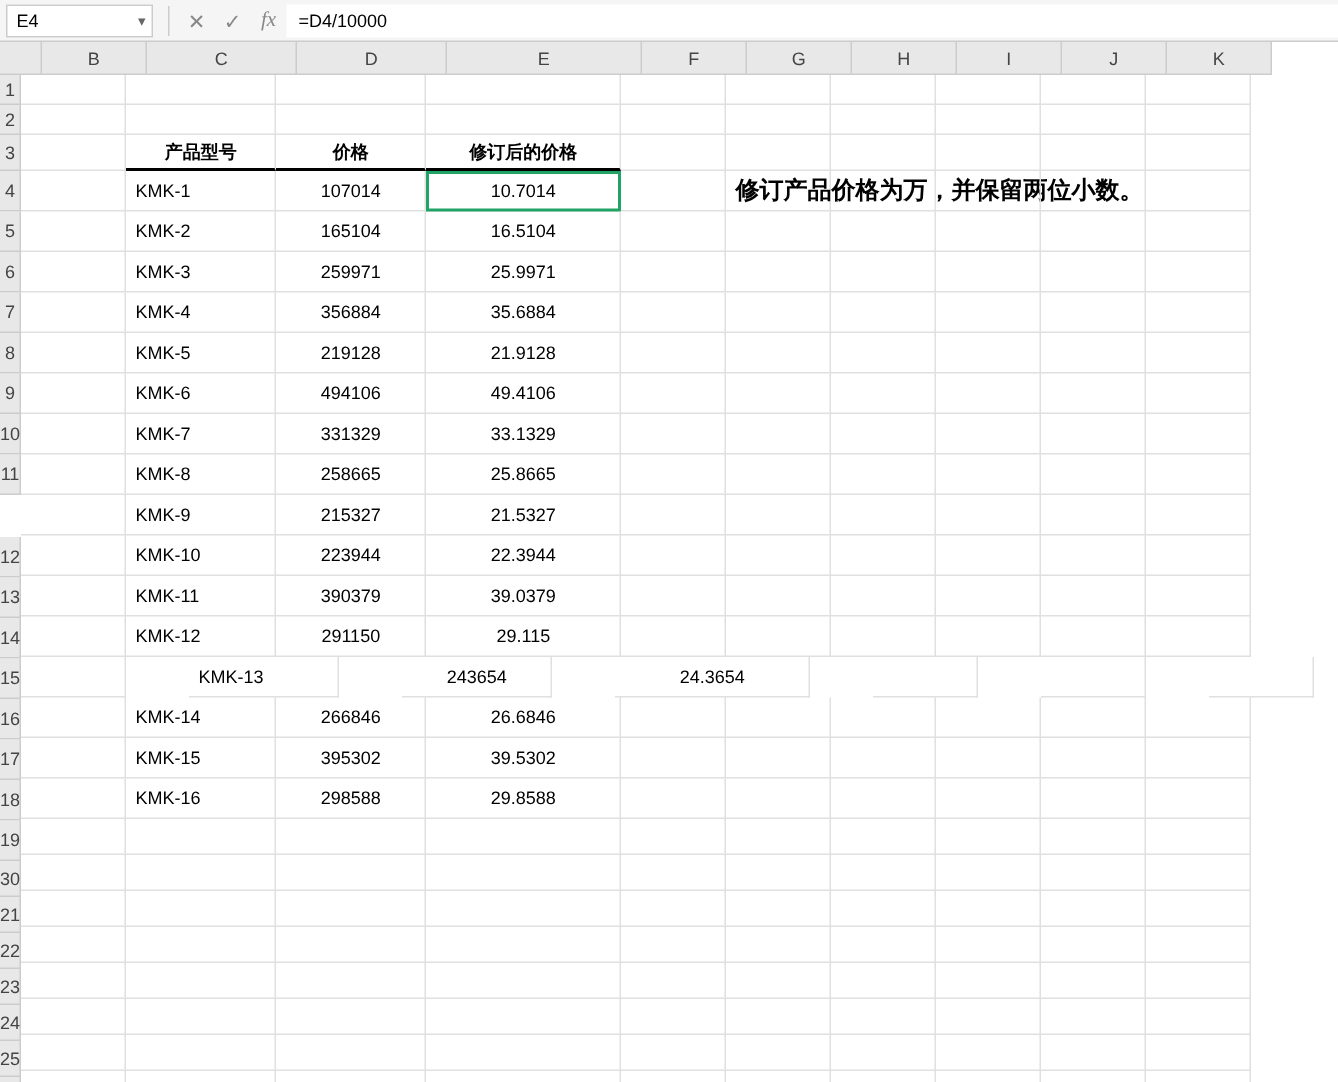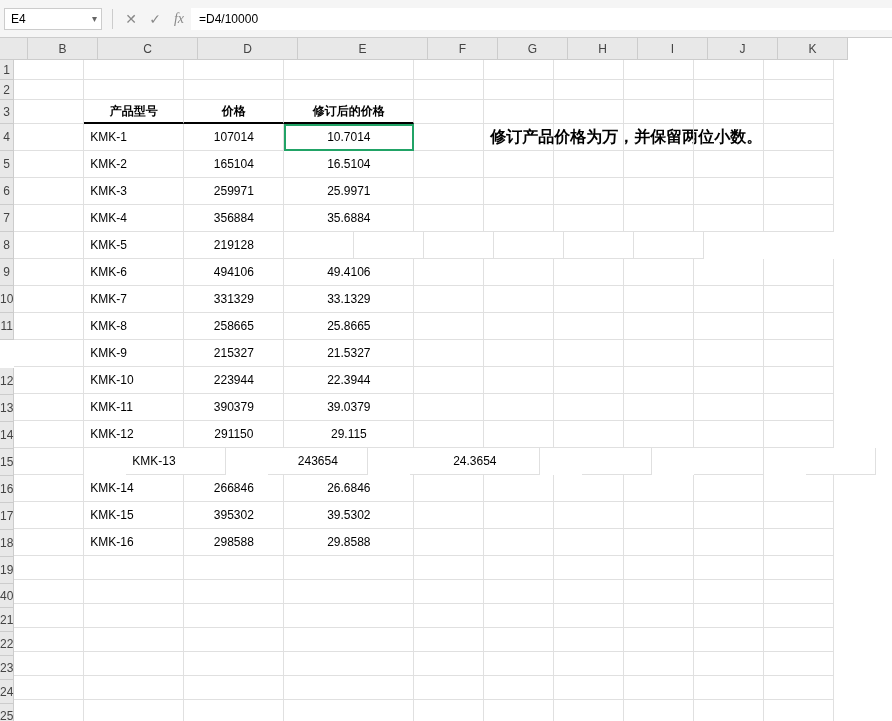--- a/index.html
+++ b/index.html
@@ -1,18 +1,18 @@
 <!DOCTYPE html>
 <html><head>
 <meta charset="utf-8">
 <style>
 * { box-sizing: border-box; margin: 0; padding: 0; }
 body { font-family: "Microsoft YaHei", Arial, sans-serif; font-size: 12px; background: #fff; overflow: hidden; }
 
-.formula-bar { display: flex; align-items: center; height: 38px; border-bottom: 1px solid #ccc; background: #f5f5f5; }
+.formula-bar { display: flex; align-items: center; height: 28px; border-bottom: 1px solid #ccc; background: #f5f5f5; }
 .name-box { width: 98px; height: 22px; margin: 0 4px; background: #fff; border: 1px solid #ccc; display: flex; align-items: center; padding: 0 6px; font-size: 12px; position: relative; }
 .name-box-arrow { position: absolute; right: 4px; color: #666; font-size: 10px; }
 .fb-divider { width: 1px; height: 20px; background: #ccc; margin: 0 6px; }
 .fb-btn { width: 24px; height: 22px; display: flex; align-items: center; justify-content: center; color: #888; cursor: pointer; font-size: 14px; }
 .fb-btn.fx { font-style: italic; font-family: Georgia, serif; }
 .formula-input { flex: 1; height: 22px; background: #fff; border: none; padding: 0 8px; font-size: 12px; outline: none; }
 .corner { width: 28px; height: 22px; background: #e8e8e8; border-right: 1px solid #ccc; border-bottom: 1px solid #ccc; }
 .col-headers { display: flex; height: 22px; }
 .col-header { background: #e8e8e8; border-right: 1px solid #ccc; border-bottom: 1px solid #ccc; display: flex; align-items: center; justify-content: center; color: #444; font-size: 12px; cursor: pointer; }
 .row-headers { width: 28px; }
@@ -90,21 +90,21 @@
         <div class="row-header" style="height: 27px;">10</div>
         <div class="row-header" style="height: 27px;">11</div>
         <div class="row-header" style="height: 27px; margin-top: 28px;">12</div>
         <div class="row-header" style="height: 27px;">13</div>
         <div class="row-header" style="height: 27px;">14</div>
         <div class="row-header" style="height: 27px;">15</div>
         <div class="row-header" style="height: 27px;">16</div>
         <div class="row-header" style="height: 27px;">17</div>
         <div class="row-header" style="height: 27px;">18</div>
         <div class="row-header" style="height: 27px;">19</div>
-        <div class="row-header">40</div>
+        <div class="row-header">30</div>
         <div class="row-header">21</div>
         <div class="row-header">22</div>
         <div class="row-header">23</div>
         <div class="row-header">24</div>
         <div class="row-header">25</div>
         <div class="row-header">26</div>
         <div class="row-header">27</div>
       </div>
     <div class="cells" id="cells">
         <div class="row" style="height: 20px;">
@@ -190,20 +190,21 @@
           <div class="cell cG"></div>
           <div class="cell cH"></div>
           <div class="cell cI"></div>
           <div class="cell cJ"></div>
           <div class="cell cK"></div>
         </div>
         <div class="row" style="height: 27px;">
           <div class="cell cB"></div>
           <div class="cell cC">KMK-5</div>
           <div class="cell cD center">219128</div>
+          <div class="cell cE center">21.9128</div>
           <div class="cell cF"></div>
           <div class="cell cG"></div>
           <div class="cell cH"></div>
           <div class="cell cI"></div>
           <div class="cell cJ"></div>
           <div class="cell cK"></div>
         </div>
         <div class="row" style="height: 27px;">
           <div class="cell cB"></div>
           <div class="cell cC">KMK-6</div>

